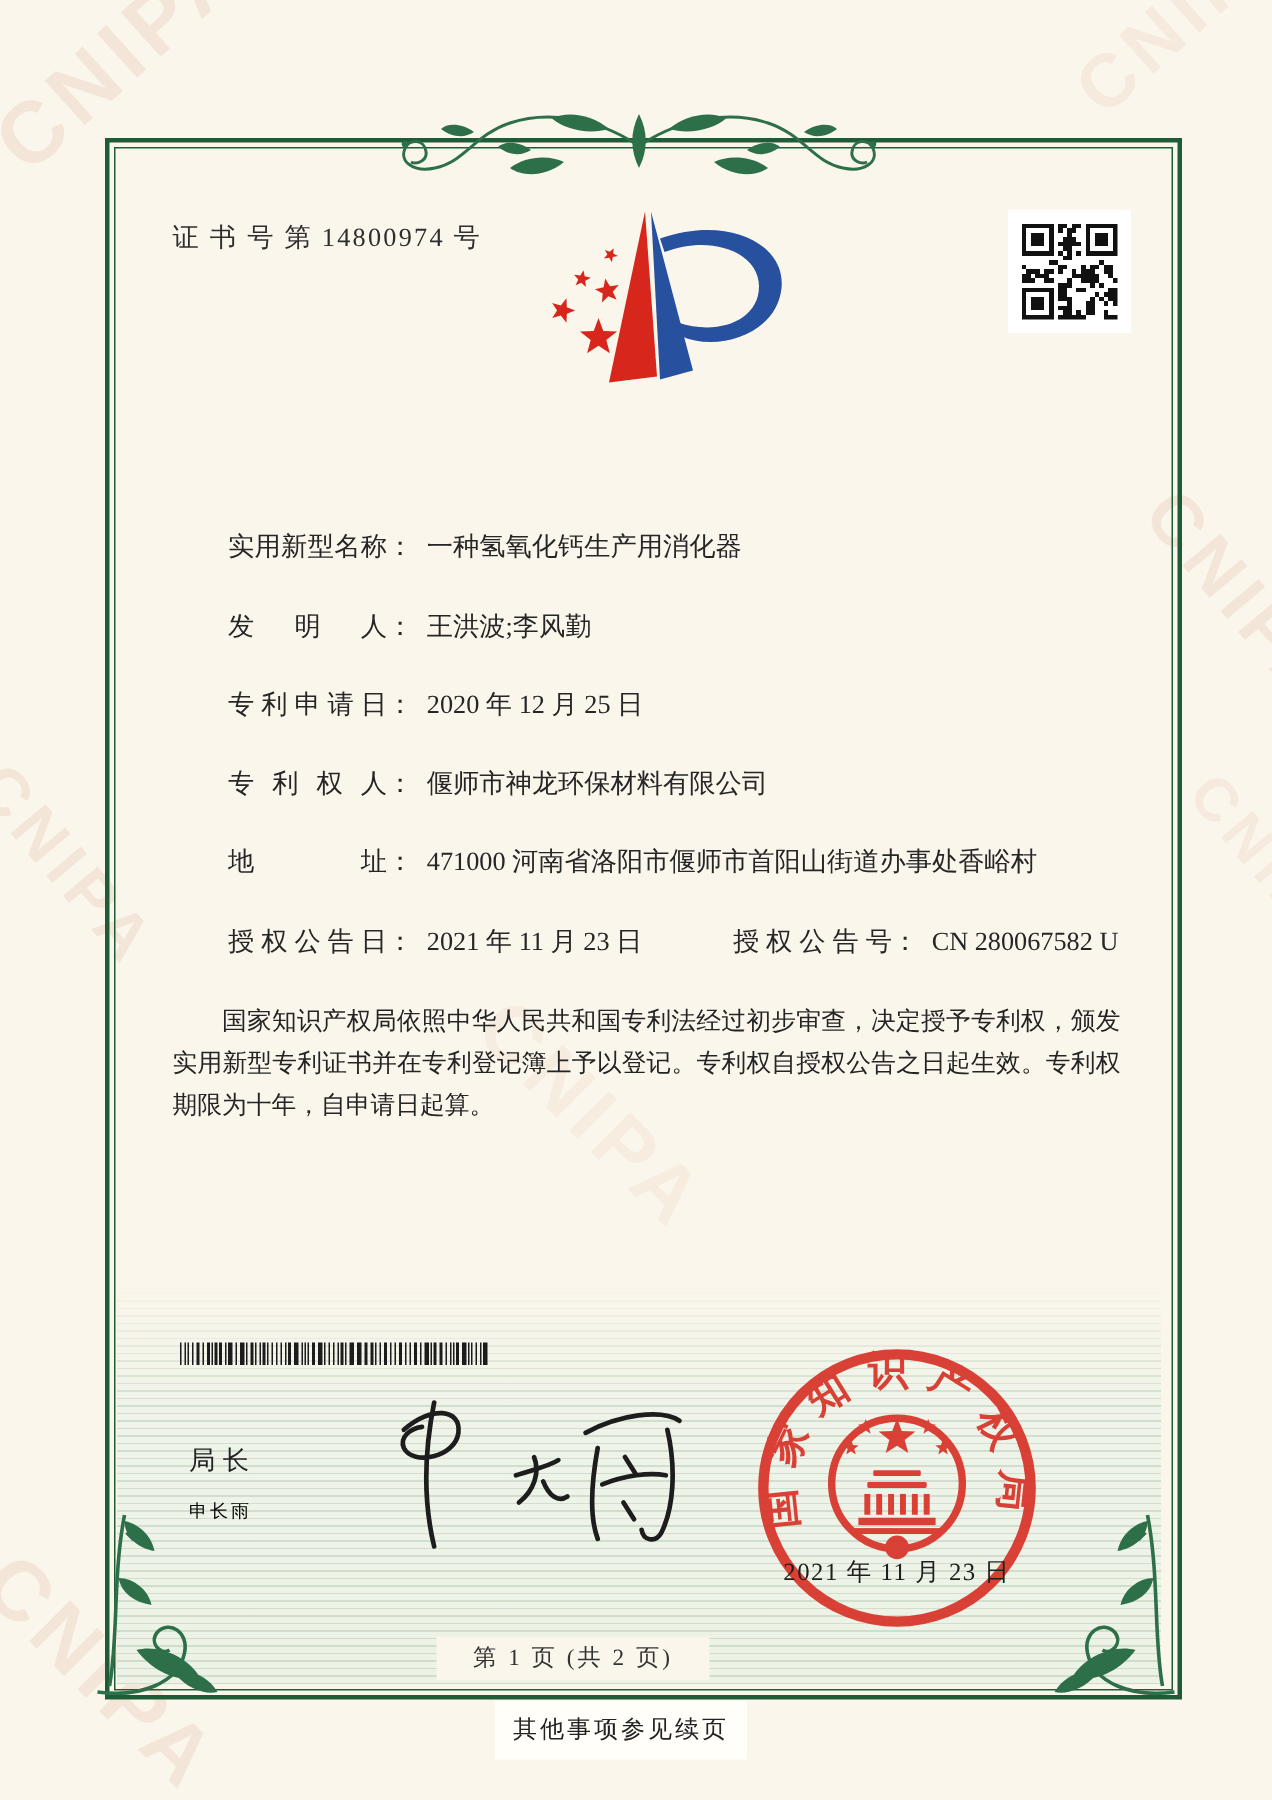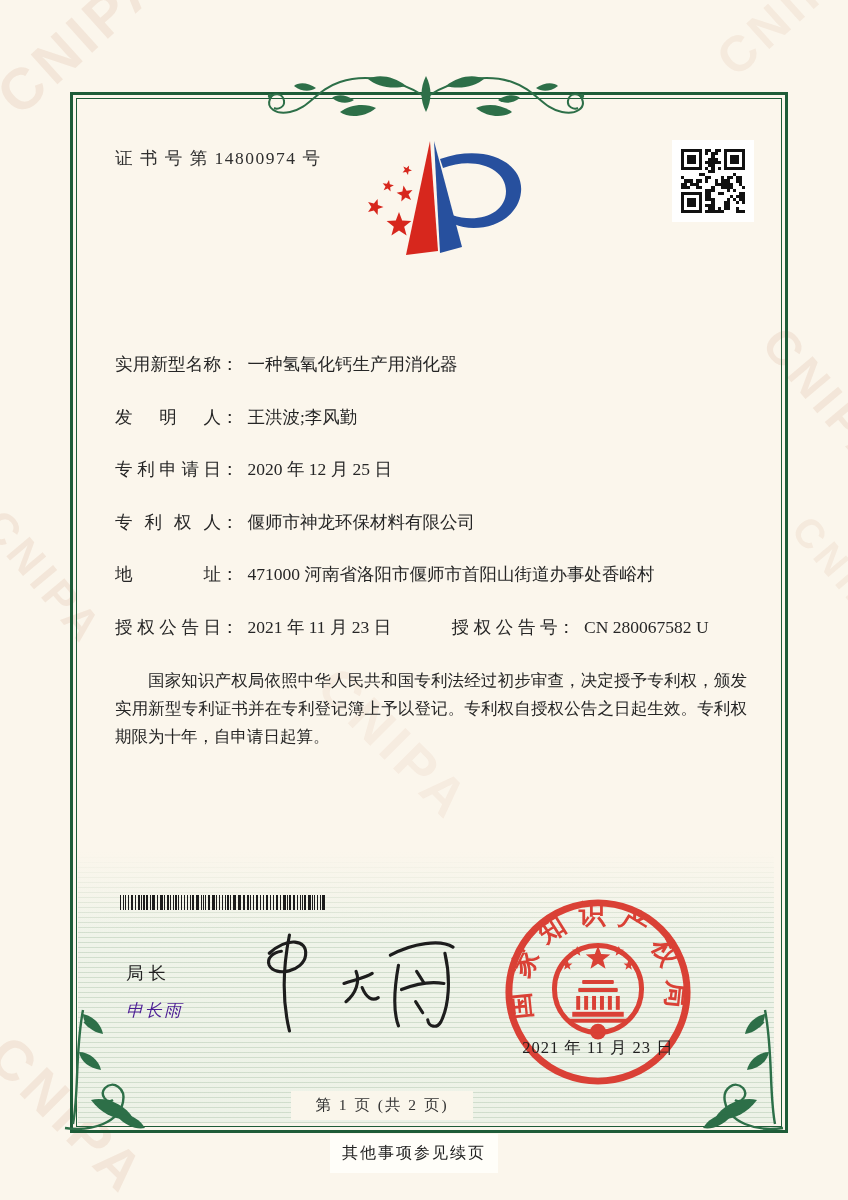--- a/index.html
+++ b/index.html
@@ -31,33 +31,33 @@
       background:linear-gradient(#fbf6ec, rgba(251,246,236,0));}
 
   .cert-no{position:absolute;left:115px;top:146px;font-size:17.5px;letter-spacing:1.5px;color:#2e2e2e;z-index:2;}
   .logo{position:absolute;left:344px;top:136px;width:186px;height:124px;z-index:2;}
   .qr-box{position:absolute;left:672px;top:140px;width:82px;height:82px;background:#ffffff;
           display:flex;align-items:center;justify-content:center;z-index:2;}
   .title{position:absolute;left:0;right:0;top:256px;text-align:center;font-size:38px;font-weight:bold;
          letter-spacing:8px;color:#141414;z-index:2;}
 
   .content{position:absolute;left:115px;top:352px;width:632px;z-index:2;}
-  .frow{height:24px;margin-bottom:28.5px;font-size:17.5px;white-space:nowrap;}
+  .frow{height:24px;margin-bottom:28.5px;font-size:17.5px;white-space:nowrap;margin-left:37px;}
   .flabel{display:inline-block;width:106px;text-align:justify;text-align-last:justify;
           text-justify:inter-character;vertical-align:bottom;}
   .colon{margin-right:9px;}
   .grant-row .pair2{margin-left:56px;}
   .paras{margin-top:13px;font-size:16.5px;line-height:28px;text-align:justify;color:#242424;}
   .paras p{margin:0;text-indent:2em;}
 
   .barcode{position:absolute;left:120px;top:895px;width:216px;height:15px;display:flex;align-items:stretch;z-index:2;}
   .barcode i{display:block;background:#1c1c1c;}
 
   .officer-title{position:absolute;left:126px;top:961px;font-size:17.5px;letter-spacing:5px;z-index:2;color:#222;}
-  .officer-name{position:absolute;left:126px;top:999px;font-size:17px;letter-spacing:2px;z-index:2;color:#4c1d95;font-style:italic;}
+  .officer-name{position:absolute;left:126px;top:999px;font-size:12px;letter-spacing:2px;z-index:2;color:#000000;}
   .signature{position:absolute;left:243px;top:924px;width:212px;height:118px;z-index:2;}
 
   .seal{position:absolute;left:499px;top:893px;width:198px;height:198px;opacity:.93;z-index:3;}
   .seal-date{position:absolute;left:499px;top:1037px;width:198px;text-align:center;
              font-size:16.5px;letter-spacing:1px;color:#1e1e1e;z-index:4;}
 
   .page-number{position:absolute;left:291px;top:1091px;width:182px;text-align:center;font-size:15.5px;
                letter-spacing:2px;background:#faf6eb;padding:4px 0;color:#333;z-index:2;}
   .continuation{position:absolute;left:330px;top:1134px;width:160px;text-align:center;font-size:16px;
                letter-spacing:2px;background:#fffef9;padding:9px 4px;color:#222;z-index:2;}

